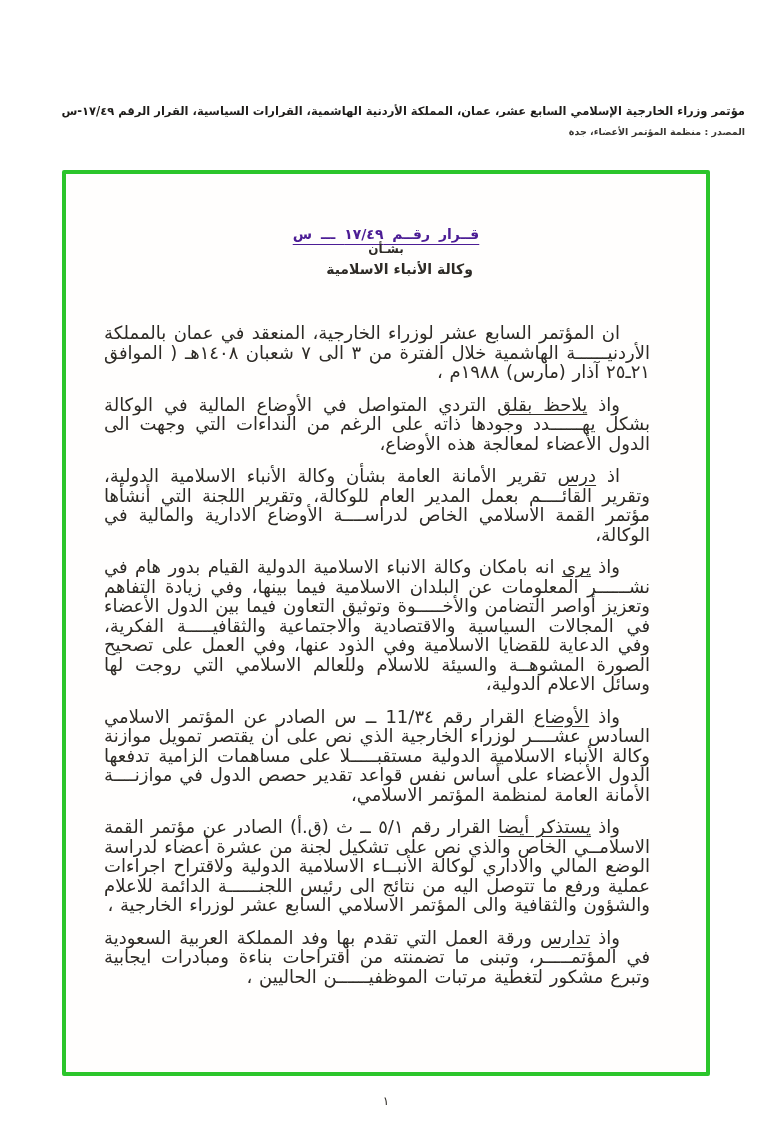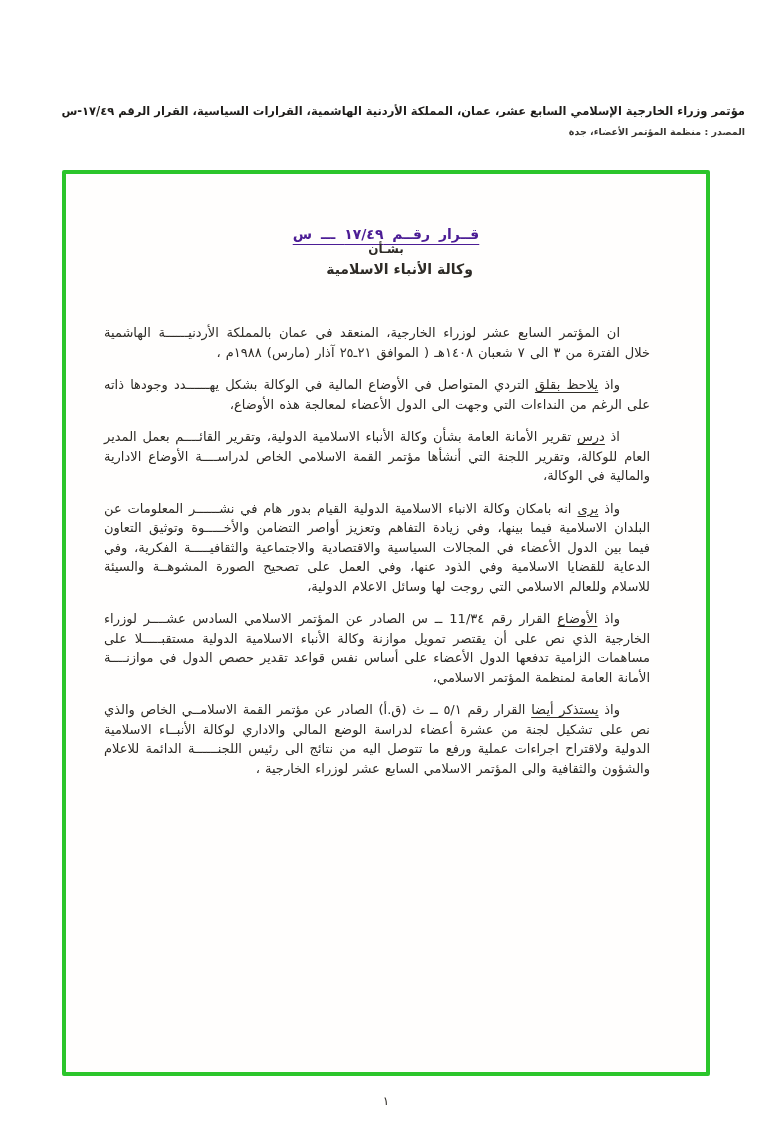--- a/index.html
+++ b/index.html
@@ -72,21 +72,21 @@
   .subject-title {
     margin-top: 5px;
     text-align: center;
     font-size: 14px;
     font-weight: bold;
     padding-left: 27px;
   }
 
   .paragraphs {
     margin: 46px 56px 0 38px;
-    font-size: 13px;
+    font-size: 18px;
     line-height: 19.5px;
     text-align: justify;
     font-weight: 500;
   }
   .paragraph {
     text-indent: 30px;
     margin-bottom: 13px;
     word-spacing: 1px;
   }
   .paragraph .u {
@@ -121,18 +121,19 @@
     <div class="subject-label">بشـأن</div>
     <div class="subject-title">وكالة الأنباء الاسلامية</div>
 
     <div class="paragraphs">
         <div class="paragraph"><span>ان المؤتمر السابع عشر لوزراء الخارجية، المنعقد في عمان بالمملكة الأردنيــــــة الهاشمية خلال الفترة من ٣ الى ٧ شعبان ١٤٠٨هـ ( الموافق ٢١ـ٢٥ آذار (مارس) ١٩٨٨م ،</span></div>
         <div class="paragraph"><span>واذ </span><span class="u">يلاحظ بقلق</span><span> التردي المتواصل في الأوضاع المالية في الوكالة بشكل يهــــــدد وجودها ذاته على الرغم من النداءات التي وجهت الى الدول الأعضاء لمعالجة هذه الأوضاع،</span></div>
         <div class="paragraph"><span>اذ </span><span class="u">درس</span><span> تقرير الأمانة العامة بشأن وكالة الأنباء الاسلامية الدولية، وتقرير القائــــم بعمل المدير العام للوكالة، وتقرير اللجنة التي أنشأها مؤتمر القمة الاسلامي الخاص لدراســــة الأوضاع الادارية والمالية في الوكالة،</span></div>
         <div class="paragraph"><span>واذ </span><span class="u">يرى</span><span> انه بامكان وكالة الانباء الاسلامية الدولية القيام بدور هام في نشــــــر المعلومات عن البلدان الاسلامية فيما بينها، وفي زيادة التفاهم وتعزيز أواصر التضامن والأخـــــوة وتوثيق التعاون فيما بين الدول الأعضاء في المجالات السياسية والاقتصادية والاجتماعية والثقافيـــــة الفكرية، وفي الدعاية للقضايا الاسلامية وفي الذود عنها، وفي العمل على تصحيح الصورة المشوهــة والسيئة للاسلام وللعالم الاسلامي التي روجت لها وسائل الاعلام الدولية،</span></div>
         <div class="paragraph"><span>واذ </span><span class="u">الأوضاع</span><span> القرار رقم 11/٣٤ ــ س الصادر عن المؤتمر الاسلامي السادس عشــــر لوزراء الخارجية الذي نص على أن يقتصر تمويل موازنة وكالة الأنباء الاسلامية الدولية مستقبـــــلا على مساهمات الزامية تدفعها الدول الأعضاء على أساس نفس قواعد تقدير حصص الدول في موازنــــة الأمانة العامة لمنظمة المؤتمر الاسلامي،</span></div>
         <div class="paragraph"><span>واذ </span><span class="u">يستذكر أيضا</span><span> القرار رقم ٥/١ ــ ث (ق.أ) الصادر عن مؤتمر القمة الاسلامــي الخاص والذي نص على تشكيل لجنة من عشرة أعضاء لدراسة الوضع المالي والاداري لوكالة الأنبــاء الاسلامية الدولية ولاقتراح اجراءات عملية ورفع ما تتوصل اليه من نتائج الى رئيس اللجنــــــة الدائمة للاعلام والشؤون والثقافية والى المؤتمر الاسلامي السابع عشر لوزراء الخارجية ،</span></div>
+        <div class="paragraph"><span>واذ </span><span class="u">تدارس</span><span> ورقة العمل التي تقدم بها وفد المملكة العربية السعودية في المؤتمـــــر، وتبنى ما تضمنته من اقتراحات بناءة ومبادرات ايجابية وتبرع مشكور لتغطية مرتبات الموظفيــــــن الحاليين ،</span></div>
       </div>
 
   </div>
 </div>
 
 <div class="page-number">١</div>
 
 </body></html>

